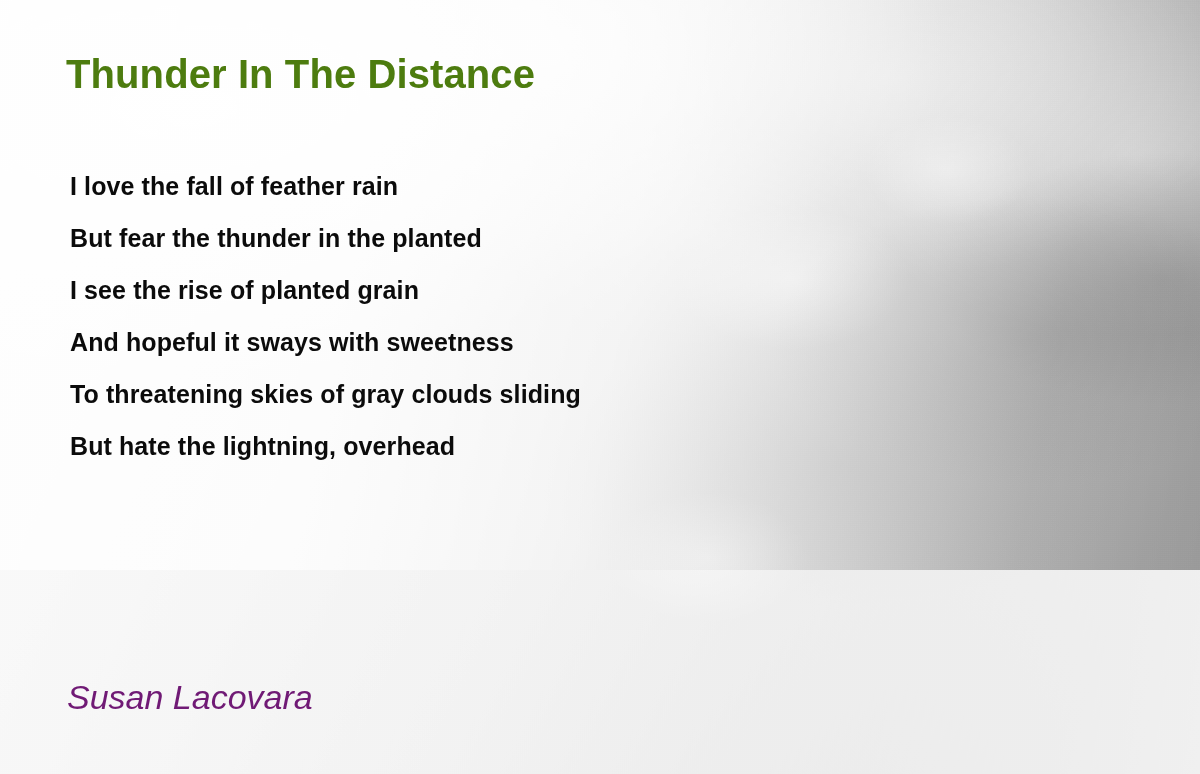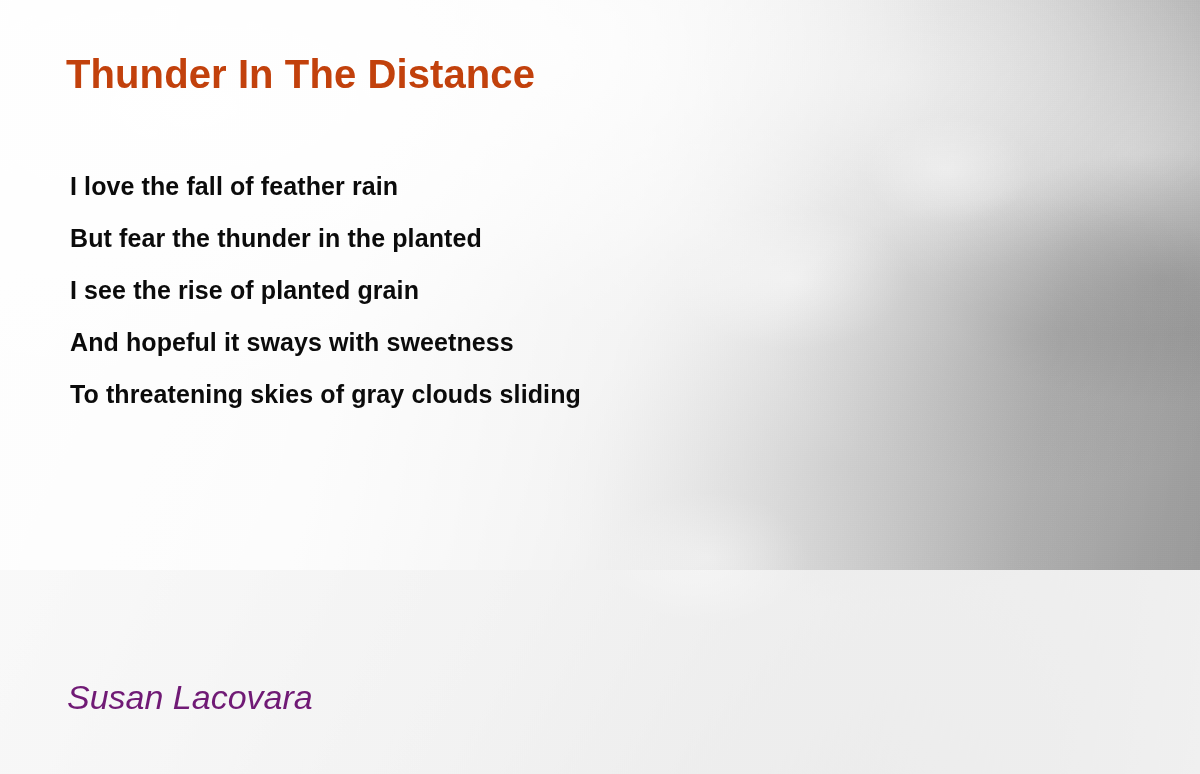--- a/index.html
+++ b/index.html
@@ -107,21 +107,21 @@
   }
 
   #poem-title {
     position: absolute;
     left: 66px;
     top: 50px;
     margin: 0;
     font-size: 40px;
     line-height: 48px;
     font-weight: bold;
-    color: #c2410c;
+    color: #4d7c0f;
     letter-spacing: 0.1px;
     white-space: nowrap;
   }
 
   #poem-body {
     position: absolute;
     left: 66px;
     top: 156px;
     margin: 4px;
     padding: 0;
@@ -166,18 +166,19 @@
   <div class="content">
 
     <h1 id="poem-title">Thunder In The Distance</h1>
 
     <div id="poem-body">
       <div class="poem-line">I love the fall of feather rain</div>
       <div class="poem-line">But fear the thunder in the planted</div>
       <div class="poem-line">I see the rise of planted grain</div>
       <div class="poem-line">And hopeful it sways with sweetness</div>
       <div class="poem-line">To threatening skies of gray clouds sliding</div>
+      <div class="poem-line">But hate the lightning, overhead</div>
     </div>
 
     <div id="poem-author">Susan Lacovara</div>
 
   </div>
 </div>
 
 </body></html>

